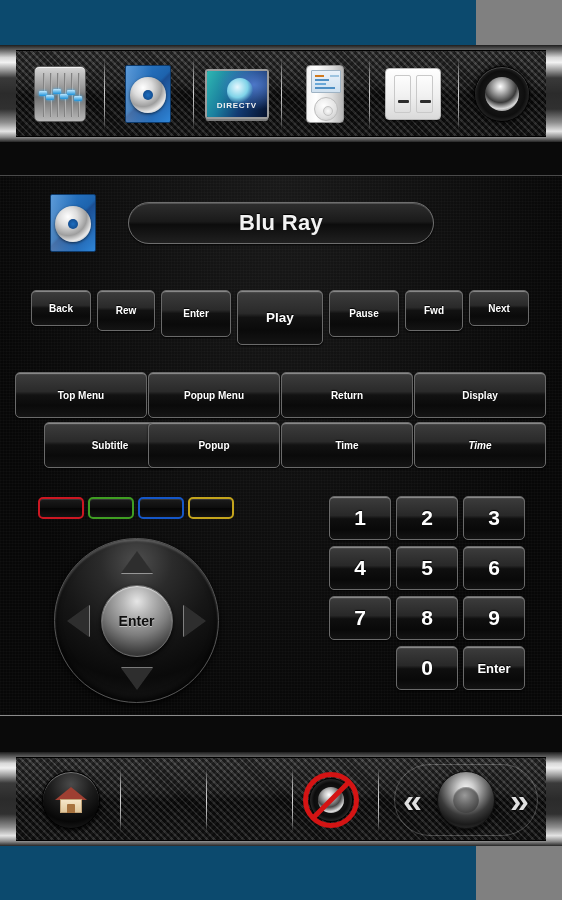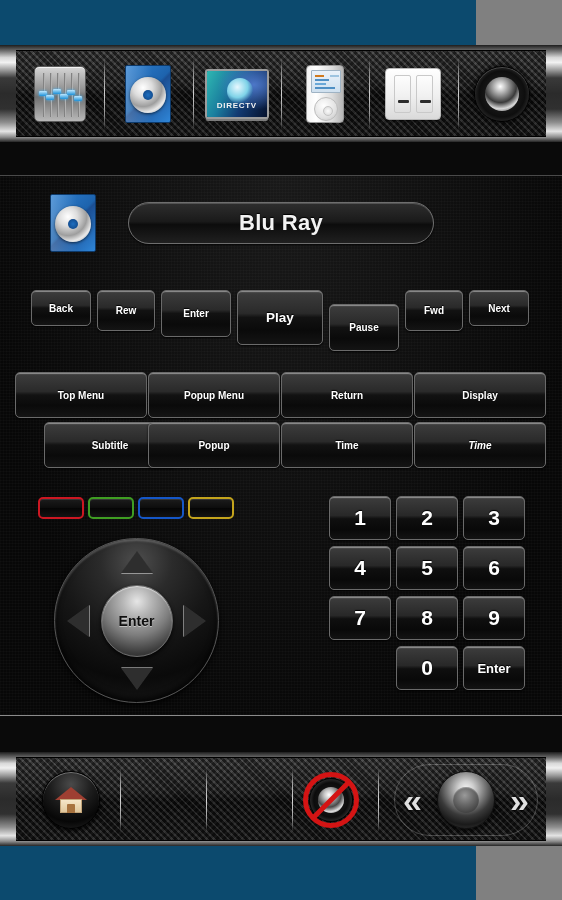--- a/index.html
+++ b/index.html
@@ -474,21 +474,21 @@
       <div id="title-plate">
         <span id="title-text">Blu Ray</span>
       </div>
     </div>
 
     <div>
       <div class="btn" style="left:31px;  top:114px; width:60px; height:36px;">Back</div>
       <div class="btn" style="left:97px;  top:114px; width:58px; height:41px;">Rew</div>
       <div class="btn" style="left:161px; top:114px; width:70px; height:47px;">Enter</div>
       <div class="btn big" style="left:237px;top:114px; width:86px; height:55px;">Play</div>
-      <div class="btn" style="left:329px; top:128px; width:70px; height:47px;">Pause</div>
+      <div class="btn" style="left:329px; top:114px; width:70px; height:47px;">Pause</div>
       <div class="btn" style="left:405px; top:114px; width:58px; height:41px;">Fwd</div>
       <div class="btn" style="left:469px; top:114px; width:60px; height:36px;">Next</div>
     </div>
 
     <div>
       <div class="btn" style="left:15px;  top:196px; width:132px; height:46px;">Top Menu</div>
       <div class="btn" style="left:148px; top:196px; width:132px; height:46px;">Popup Menu</div>
       <div class="btn" style="left:281px; top:196px; width:132px; height:46px;">Return</div>
       <div class="btn" style="left:414px; top:196px; width:132px; height:46px;">Display</div>
     </div>

